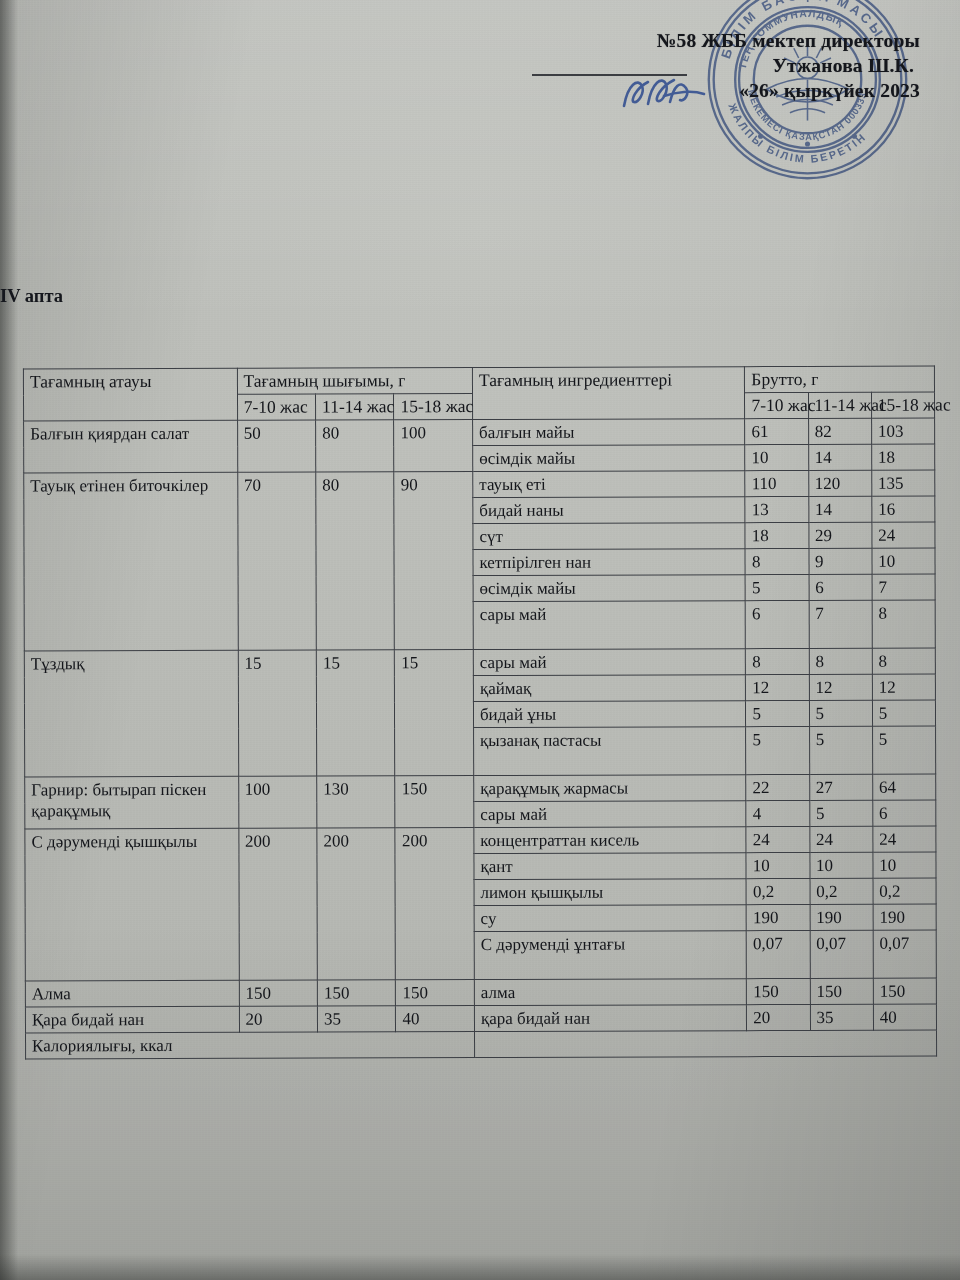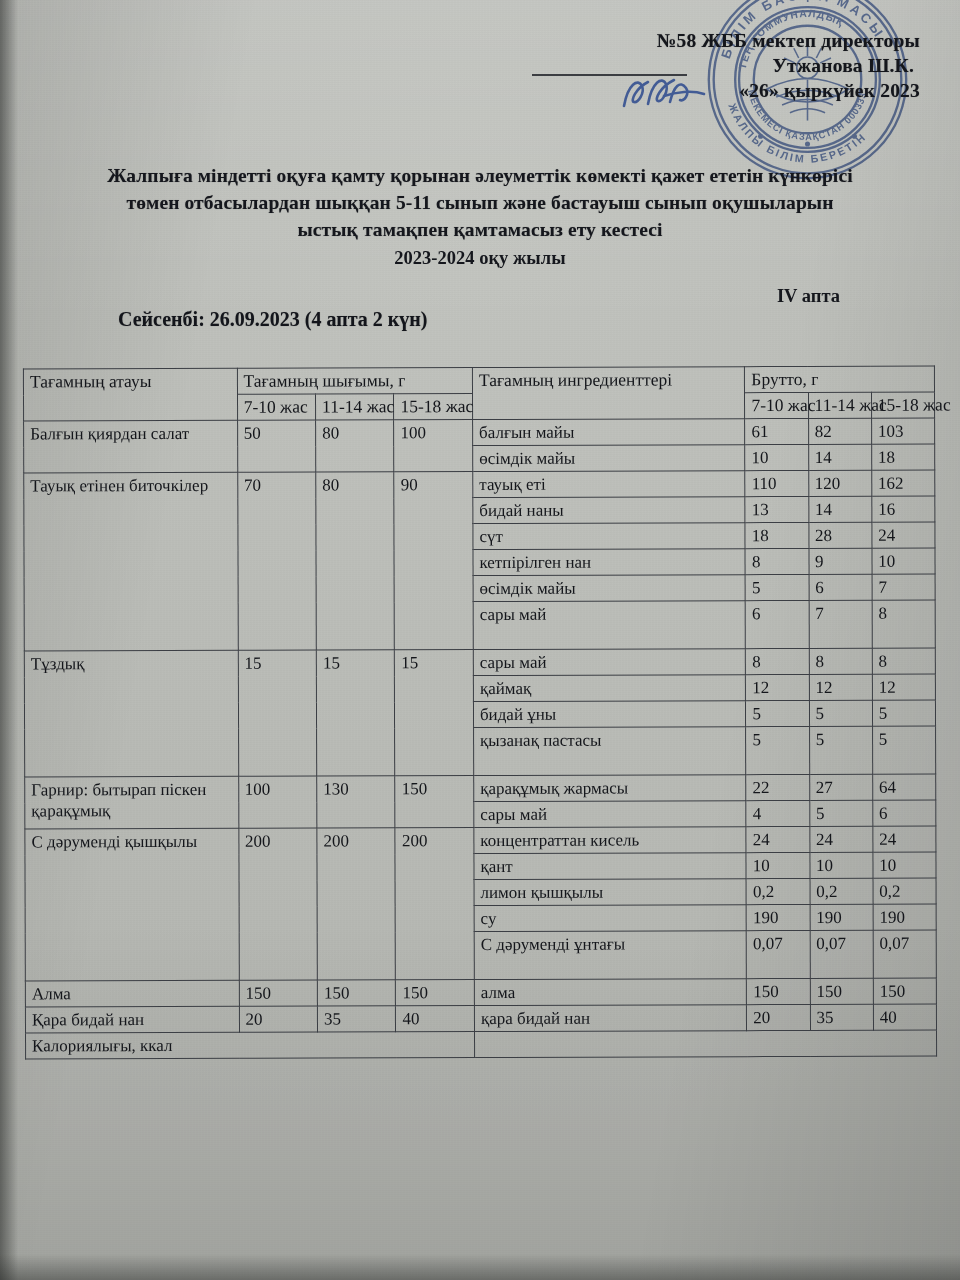--- a/index.html
+++ b/index.html
@@ -133,21 +133,21 @@
   #title-block .tyear {
     font-weight: bold;
     font-size: 18.5px;
     line-height: 30px;
   }
   #week {
     position: absolute;
     top: 286px;
     left: 0;
     width: 840px;
-    text-align: right;
+    text-align: left;
     font-weight: bold;
     font-size: 18.5px;
     color: #15171d;
     z-index: 4;
   }
   #daydate {
     position: absolute;
     top: 308px;
     left: 118px;
     font-weight: bold;
@@ -268,29 +268,22 @@
 
   <svg id="signature" viewBox="0 0 120 42">
     <g fill="none" stroke="#2d4a8e" stroke-width="2.6" stroke-linecap="round">
       <path d="M6,34 C10,12 20,6 24,14 C27,21 20,31 16,30 C12,29 18,16 30,10"></path>
       <path d="M30,32 C34,10 44,4 48,12 C51,19 44,30 40,29 C36,28 42,15 56,8"></path>
       <path d="M52,30 C56,14 62,8 68,16 C72,22 66,30 62,28"></path>
       <path d="M46,24 C58,20 74,18 86,22"></path>
     </g>
   </svg>
 
-  <div id="title-block">
-    <div class="tline">Жалпыға міндетті оқуға қамту қорынан әлеуметтік көмекті қажет ететін күнкөрісі</div>
-    <div class="tline">төмен отбасылардан шыққан 5-11 сынып және бастауыш сынып оқушыларын</div>
-    <div class="tline">ыстық тамақпен қамтамасыз ету кестесі</div>
-    <div class="tyear">2023-2024 оқу жылы</div>
-  </div>
 
   <div id="week">IV апта</div>
-  <div id="daydate">Сейсенбі: 26.09.2023 (4 апта 2 күн)</div>
 
   <div id="table-wrap">
     <table class="menu">
       <colgroup>
         <col class="c-dish">
           <col class="c-out">
           <col class="c-out">
           <col class="c-out">
         <col class="c-ing">
           <col class="c-br">
@@ -333,32 +326,32 @@
         </tr>
 
         <tr>
           <td rowspan="6" class="dish">Тауық етінен биточкілер</td>
           <td rowspan="6" class="num">70</td>
           <td rowspan="6" class="num">80</td>
           <td rowspan="6" class="num">90</td>
           <td class="ing">тауық еті</td>
           <td class="num">110</td>
           <td class="num">120</td>
-          <td class="num">162</td>
+          <td class="num">135</td>
         </tr>
         <tr>
           <td class="ing">бидай наны</td>
           <td class="num">13</td>
           <td class="num">14</td>
           <td class="num">16</td>
         </tr>
         <tr>
           <td class="ing">сүт</td>
           <td class="num">18</td>
-          <td class="num">28</td>
+          <td class="num">29</td>
           <td class="num">24</td>
         </tr>
         <tr>
           <td class="ing">кетпірілген нан</td>
           <td class="num">8</td>
           <td class="num">9</td>
           <td class="num">10</td>
         </tr>
         <tr>
           <td class="ing">өсімдік майы</td>

